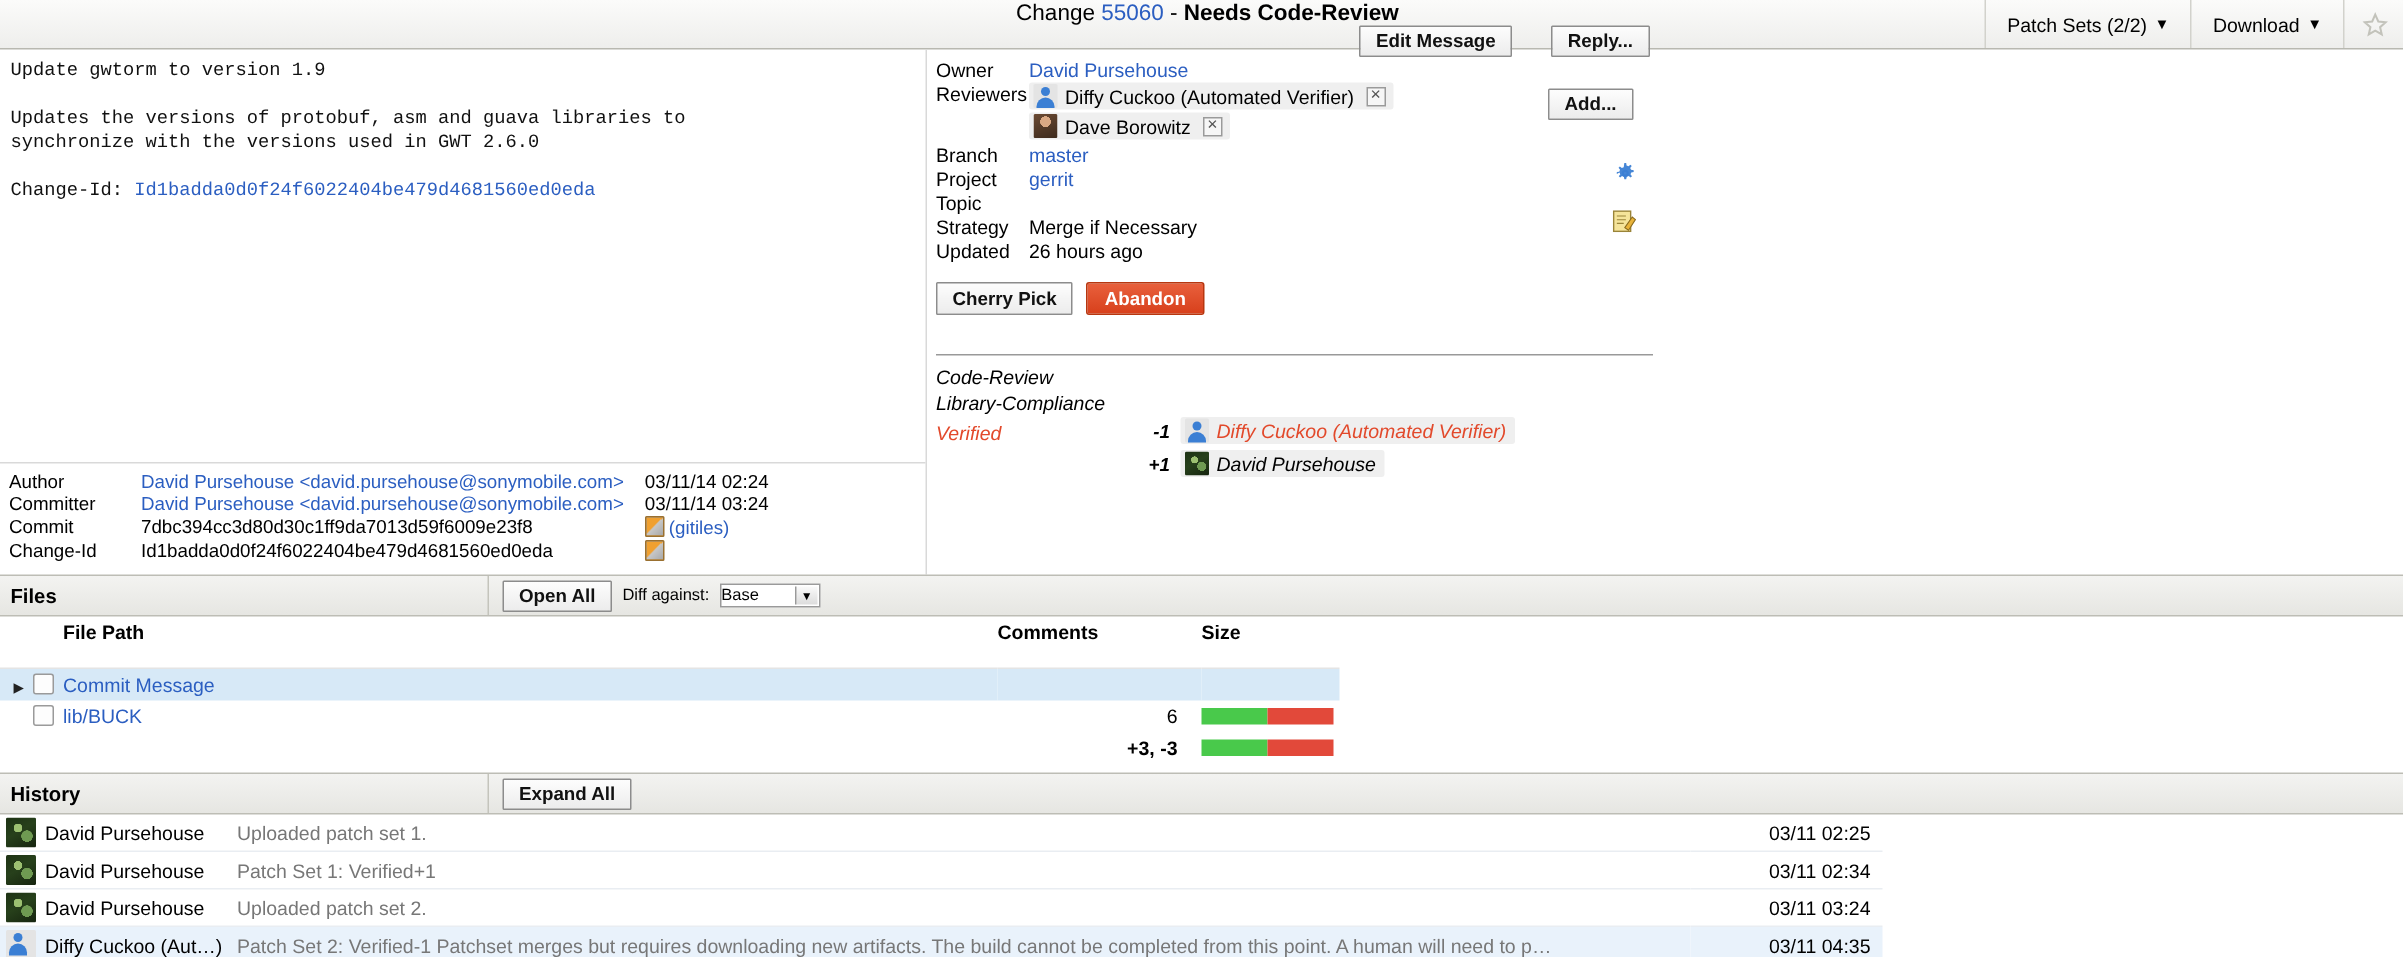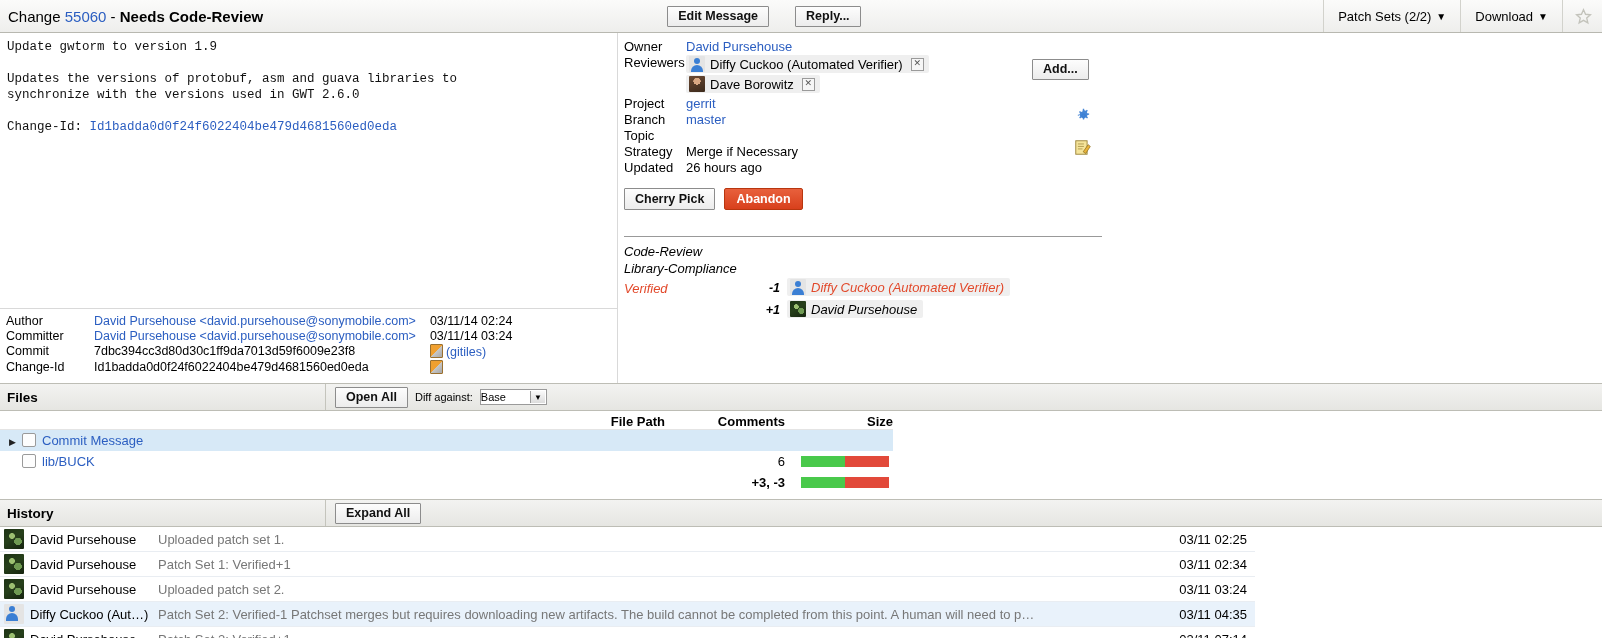--- a/index.html
+++ b/index.html
@@ -16,20 +16,21 @@
   }
   a, .lnk { color: #2b5ec1; text-decoration: none; }
 
   
   .header {
     height: 32px;
     background: linear-gradient(#fbfbfa, #eeeeec);
     border-bottom: 1px solid #b8b8b0;
     display: flex; align-items: center;
     position: relative;
+    flex-direction: column;
   }
   .hdr-title { padding-left: 8px; font-size: 15px; white-space: nowrap; }
   .hdr-title .chg-num { color: #2b5ec1; }
   .hdr-title .chg-status { font-weight: bold; }
   .hdr-btns { display: flex; align-items: center; gap: 26px; margin-left: 404px; }
   .gbtn {
     font-family: "Liberation Sans", sans-serif;
     font-size: 12.5px; font-weight: bold;
     background: linear-gradient(#fdfdfd,#ececec);
     border: 1px solid #8c8c8c;
@@ -189,22 +190,22 @@
     width: 64px; justify-content: space-between; cursor: pointer;
   }
   .fakesel .arw {
     border-left: 1px solid #9a9a9a; background: linear-gradient(#fafafa,#dcdcdc);
     padding: 0 3px; font-size: 8px; align-self: stretch;
     display: flex; align-items: center;
   }
 
   .files-table { width: 893px; border-collapse: collapse; font-size: 13px; }
   .files-table th {
-    font-size: 13px; font-weight: bold; text-align: right;
-    padding: 3px 0 0; border-bottom: 1px solid #e4e4e4;
+    font-size: 13px; font-weight: bold; text-align: left;
+    padding: 3px 0 16px; border-bottom: 1px solid #e4e4e4;
   }
   .files-table td { padding: 1px 0; }
   .col-tri { width: 22px; }
   .col-chk { width: 20px; }
   .col-path { text-align: left; }
   .col-cmt { width: 120px; text-align: right; padding-right: 16px !important; }
   .col-size { width: 92px; }
   .frow.sel { background: #d7e9f7; }
   .frow td { height: 19px; }
   .tri { font-size: 9px; color: #222; padding-left: 9px; cursor: pointer; }
@@ -317,26 +318,26 @@
           </div>
           <br>
           <div class="reviewer-chip">
             <span class="av photo2"></span>
             <span>Dave Borowitz</span>
             <span class="rm-x">✕</span>
           </div>
         </td>
       </tr>
       <tr>
+        <td class="mt-label">Branch</td>
+        <td class="lnk">master</td>
+      </tr>
+      <tr>
         <td class="mt-label">Project</td>
         <td class="lnk">gerrit</td>
-      </tr>
-      <tr>
-        <td class="mt-label">Branch</td>
-        <td class="lnk">master</td>
       </tr>
       <tr>
         <td class="mt-label">Topic</td>
         <td></td>
       </tr>
       <tr>
         <td class="mt-label">Strategy</td>
         <td>Merge if Necessary</td>
       </tr>
       <tr>

